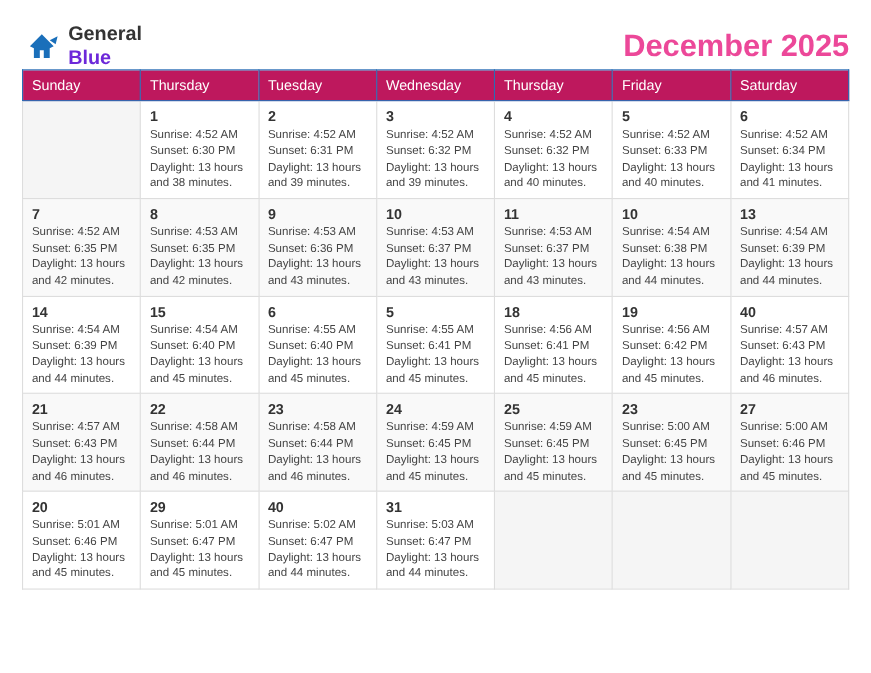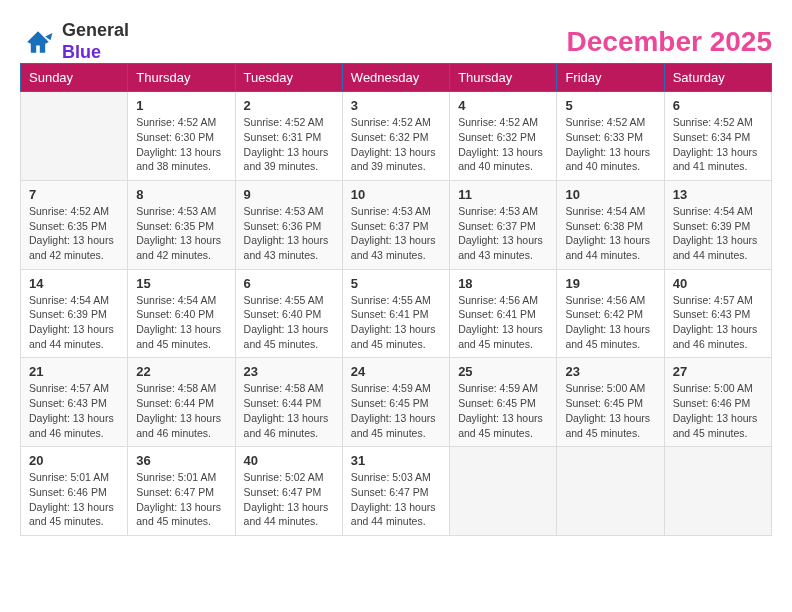--- a/index.html
+++ b/index.html
@@ -318,21 +318,21 @@
       </tr>
       <tr>
         <td>
           <span class="day-number">20</span>
           <div class="day-info" style="white-space: pre-line;">Sunrise: 5:01 AM
 Sunset: 6:46 PM
 Daylight: 13 hours
 and 45 minutes.</div>
         </td>
         <td>
-          <span class="day-number">36</span>
+          <span class="day-number">29</span>
           <div class="day-info" style="white-space: pre-line;">Sunrise: 5:01 AM
 Sunset: 6:47 PM
 Daylight: 13 hours
 and 45 minutes.</div>
         </td>
         <td>
           <span class="day-number">40</span>
           <div class="day-info" style="white-space: pre-line;">Sunrise: 5:02 AM
 Sunset: 6:47 PM
 Daylight: 13 hours

